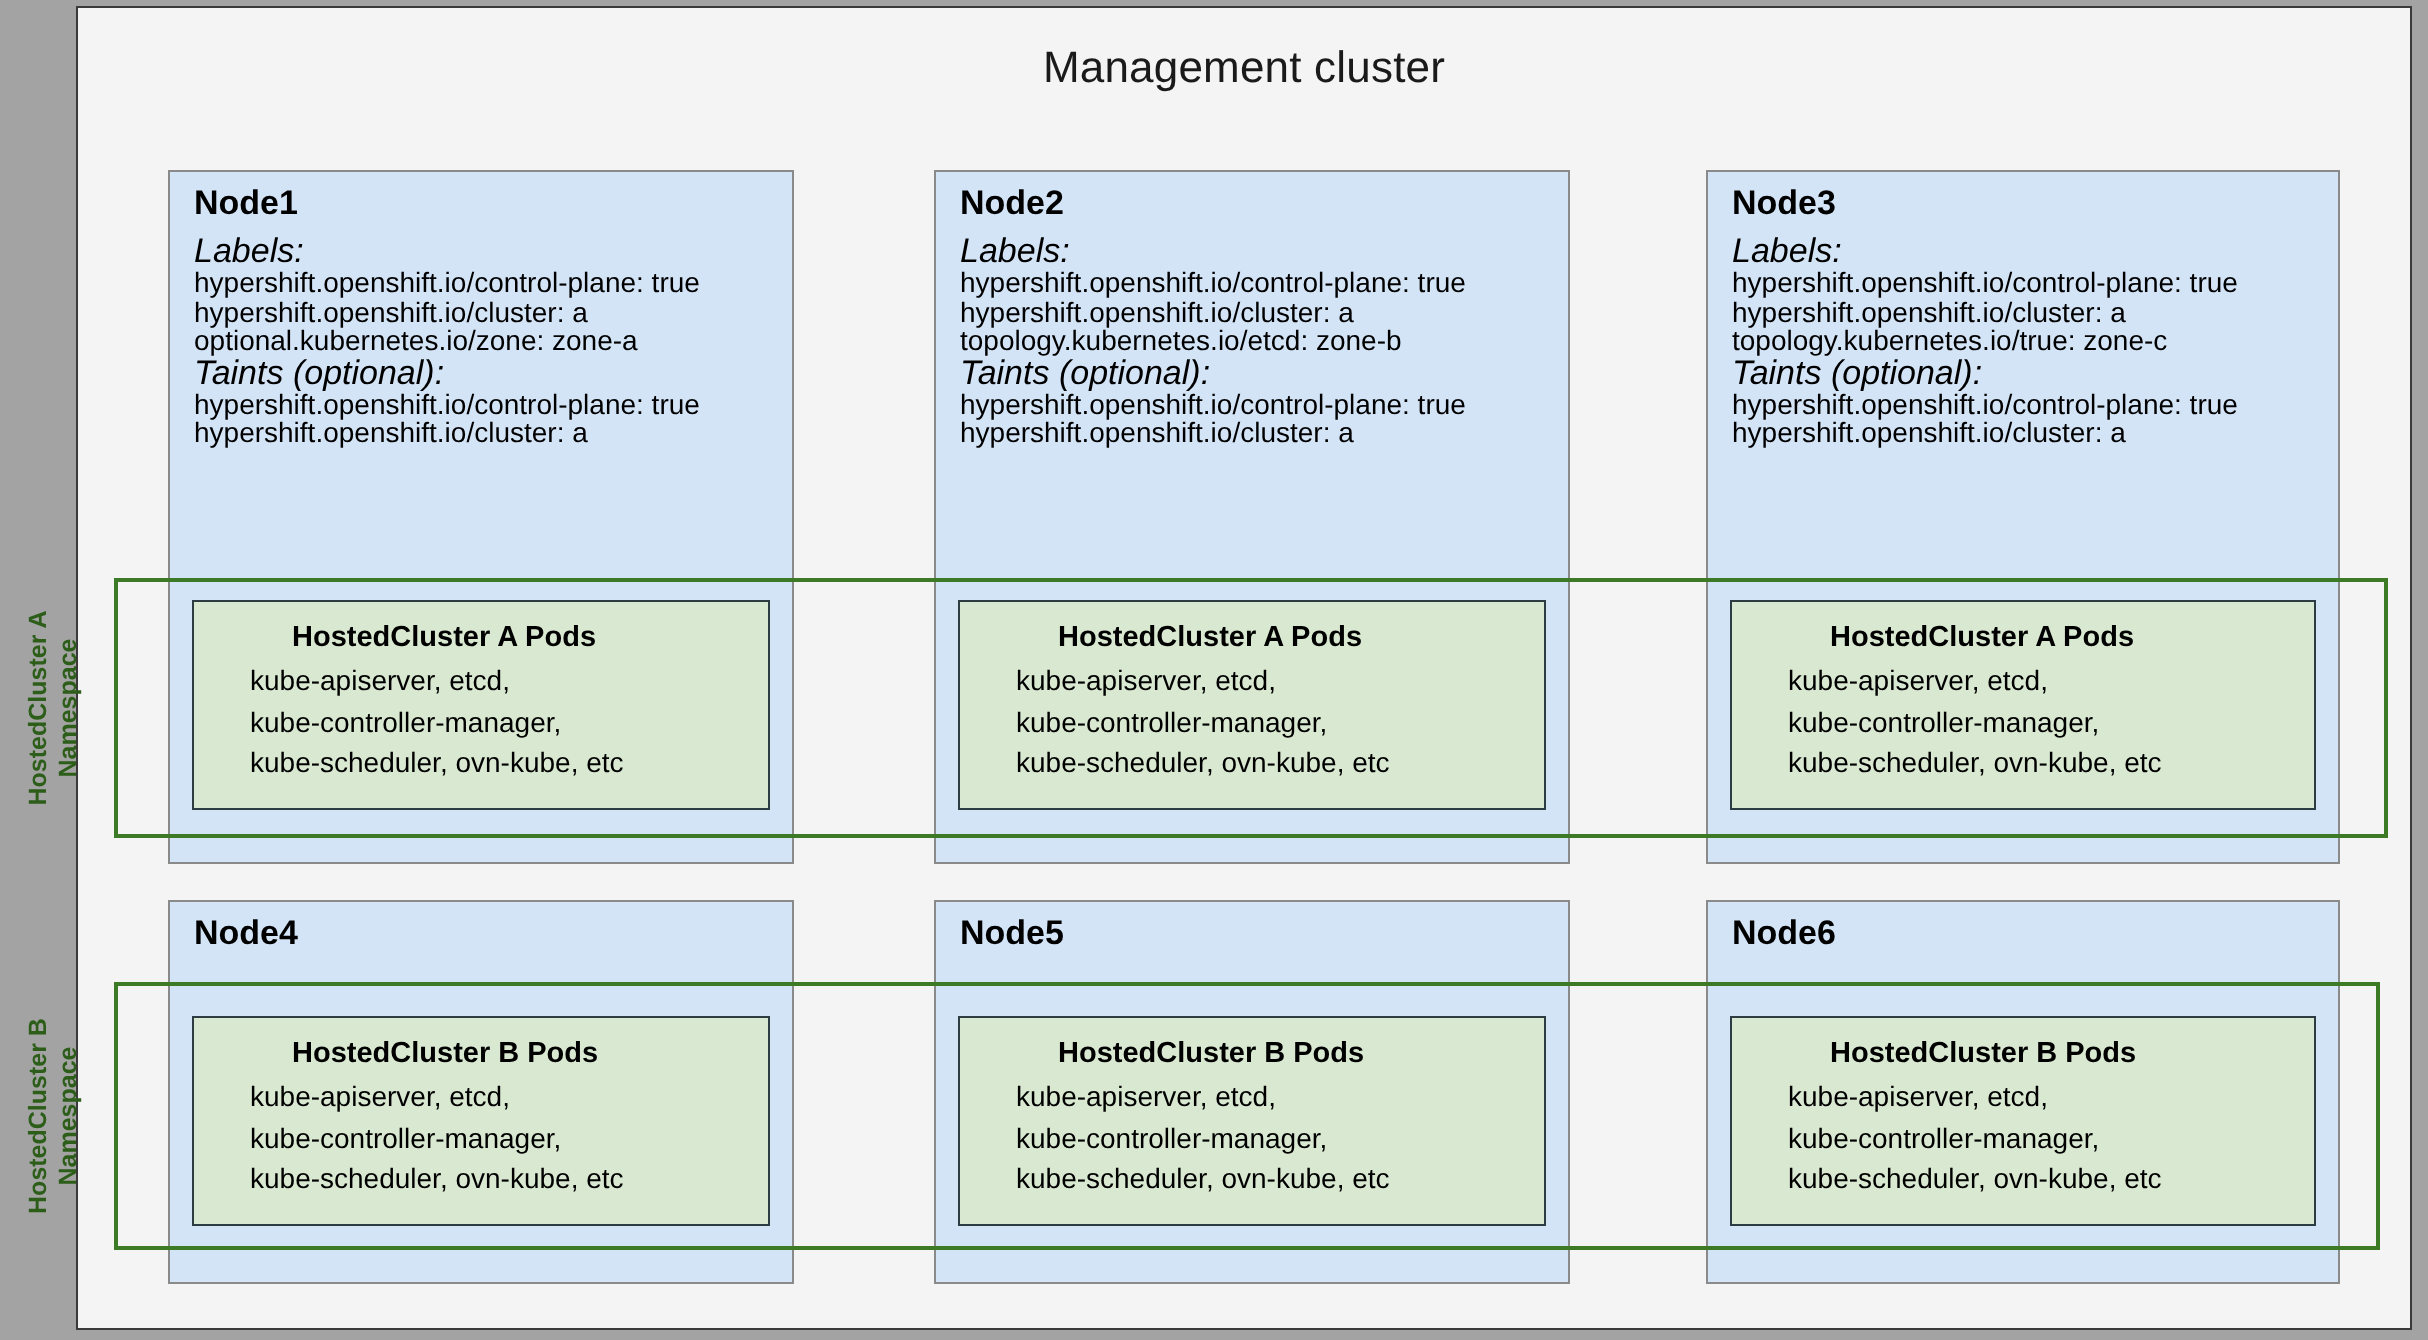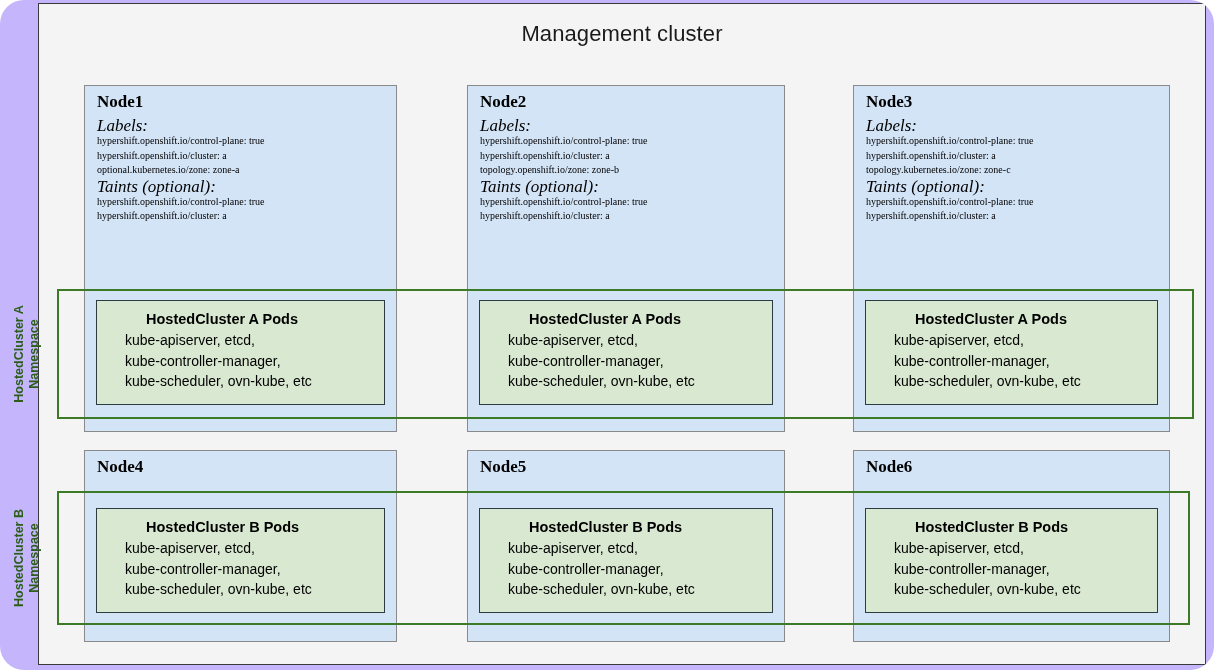--- a/index.html
+++ b/index.html
@@ -10,23 +10,22 @@
   }
   body {
     font-family: "Liberation Sans", sans-serif;
     -webkit-font-smoothing: antialiased;
   }
 
   #canvas {
     position: relative;
     width: 1214px;
     height: 670px;
-    background: #c4b5fd;
+    background: #a3a3a3;
     overflow: hidden;
-    border-radius: 24px;
   }
 
   
   .mgmt-frame {
     position: absolute;
     left: 38px;
     top: 3px;
     width: 1168px;
     height: 662px;
     background: #f4f4f4;
@@ -43,21 +42,20 @@
     color: #1a1a1a;
     letter-spacing: 0.1px;
   }
 
   
   .node {
     position: absolute;
     background: #d4e4f7;
     border: 1.2px solid #8a8a8a;
     box-sizing: border-box;
-    font-family: Liberation Serif, serif;
   }
   .node-title {
     position: absolute;
     left: 12px;
     top: 6px;
     font-size: 17px;
     font-weight: bold;
     color: #000000;
     line-height: 20px;
   }
@@ -68,21 +66,21 @@
     right: 8px;
     color: #000000;
   }
   .meta-head {
     font-size: 17px;
     font-style: italic;
     line-height: 17px;
     white-space: nowrap;
   }
   .meta-line {
-    font-size: 10px;
+    font-size: 14px;
     line-height: 14.6px;
     white-space: nowrap;
   }
 
   
   .podbox {
     position: absolute;
     background: #d9e8d0;
     border: 1.6px solid #2d3b43;
     box-sizing: border-box;
@@ -154,34 +152,34 @@
       <div class="meta-line">hypershift.openshift.io/cluster: a</div>
     </div>
   </div>
 
   <div class="node" style="left:467px; top:85px; width:318px; height:347px;">
     <div class="node-title">Node2</div>
     <div class="node-meta">
       <div class="meta-head">Labels:</div>
       <div class="meta-line">hypershift.openshift.io/control-plane: true</div>
       <div class="meta-line">hypershift.openshift.io/cluster: a</div>
-      <div class="meta-line">topology.openshift.io/zone: zone-b</div>
+      <div class="meta-line">topology.kubernetes.io/etcd: zone-b</div>
       <div class="meta-head">Taints (optional):</div>
       <div class="meta-line">hypershift.openshift.io/control-plane: true</div>
       <div class="meta-line">hypershift.openshift.io/cluster: a</div>
     </div>
   </div>
 
   <div class="node" style="left:853px; top:85px; width:317px; height:347px;">
     <div class="node-title">Node3</div>
     <div class="node-meta">
       <div class="meta-head">Labels:</div>
       <div class="meta-line">hypershift.openshift.io/control-plane: true</div>
       <div class="meta-line">hypershift.openshift.io/cluster: a</div>
-      <div class="meta-line">topology.kubernetes.io/zone: zone-c</div>
+      <div class="meta-line">topology.kubernetes.io/true: zone-c</div>
       <div class="meta-head">Taints (optional):</div>
       <div class="meta-line">hypershift.openshift.io/control-plane: true</div>
       <div class="meta-line">hypershift.openshift.io/cluster: a</div>
     </div>
   </div>
 
   <div class="node" style="left:84px; top:450px; width:313px; height:192px;">
     <div class="node-title">Node4</div>
   </div>
 

